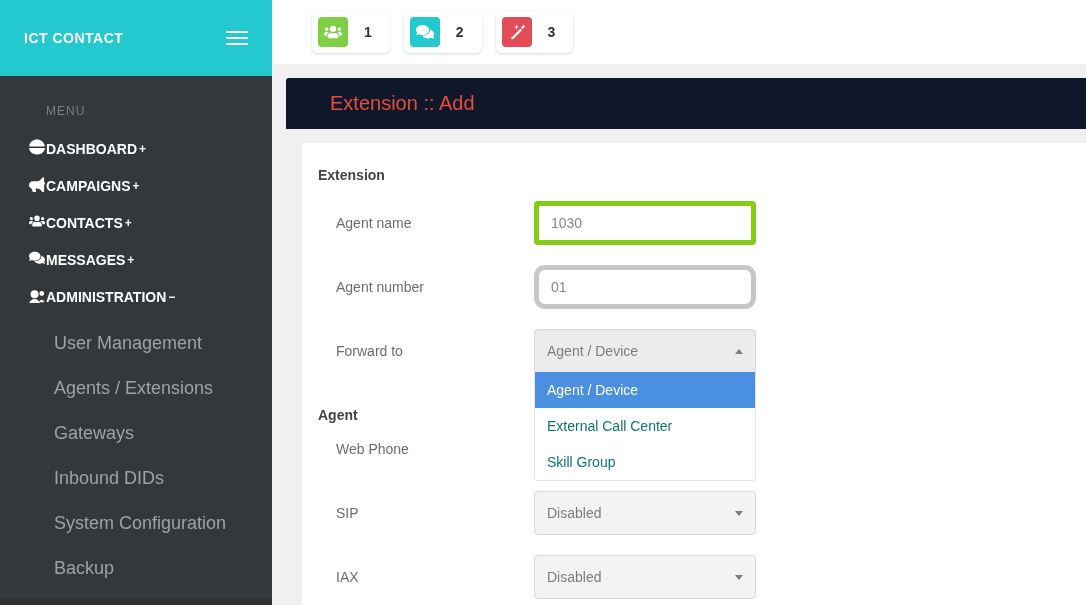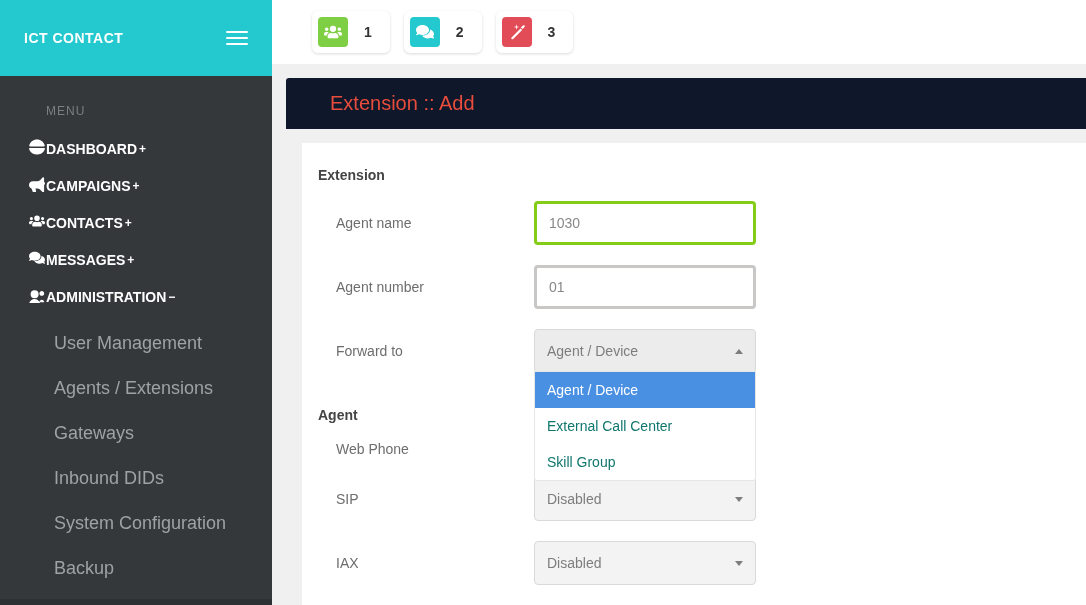--- a/index.html
+++ b/index.html
@@ -142,27 +142,27 @@
       position: relative;
     }
     .form-row .label {
       width: 198px;
       color: #6d6d6d;
       padding-left: 0px;
     }
     .input {
       width: 222px; height: 44px;
       padding: 0 12px;
-      border: 3px solid #84cc16;
+      border: 5px solid #84cc16;
       border-radius: 4px;
       font-size: 14px;
       color: #888;
       background: #fff;
     }
-    .input.focus { border-color: #c9c6c6; background: #fff; }
+    .input.focus { border-color: #c9c6c6; background: #fff; border-radius: 11px; }
     .select {
       width: 222px; height: 44px;
       padding: 0 12px;
       border: 1px solid #d9d9d9;
       border-radius: 4px;
       background: #f3f3f3;
       color: #7d7d7d;
       display: flex;
       align-items: center;
       justify-content: space-between;
@@ -322,21 +322,21 @@
       </div>
       <div class="options">
         <div class="opt selected">Agent / Device</div>
         <div class="opt">External Call Center</div>
         <div class="opt">Skill Group</div>
       </div>
     </div>
 
     <div class="section-title" style="margin-top:16px; margin-bottom:18px">Agent</div>
 
-    <div class="form-row" style="margin-bottom:20px">
+    <div class="form-row" style="margin-bottom:34px">
       <div class="label">Web Phone</div>
     </div>
 
     <div class="form-row">
       <div class="label">SIP</div>
       <div class="select">
         <span>Disabled</span>
         <span class="caret down"></span>
       </div>
     </div>

